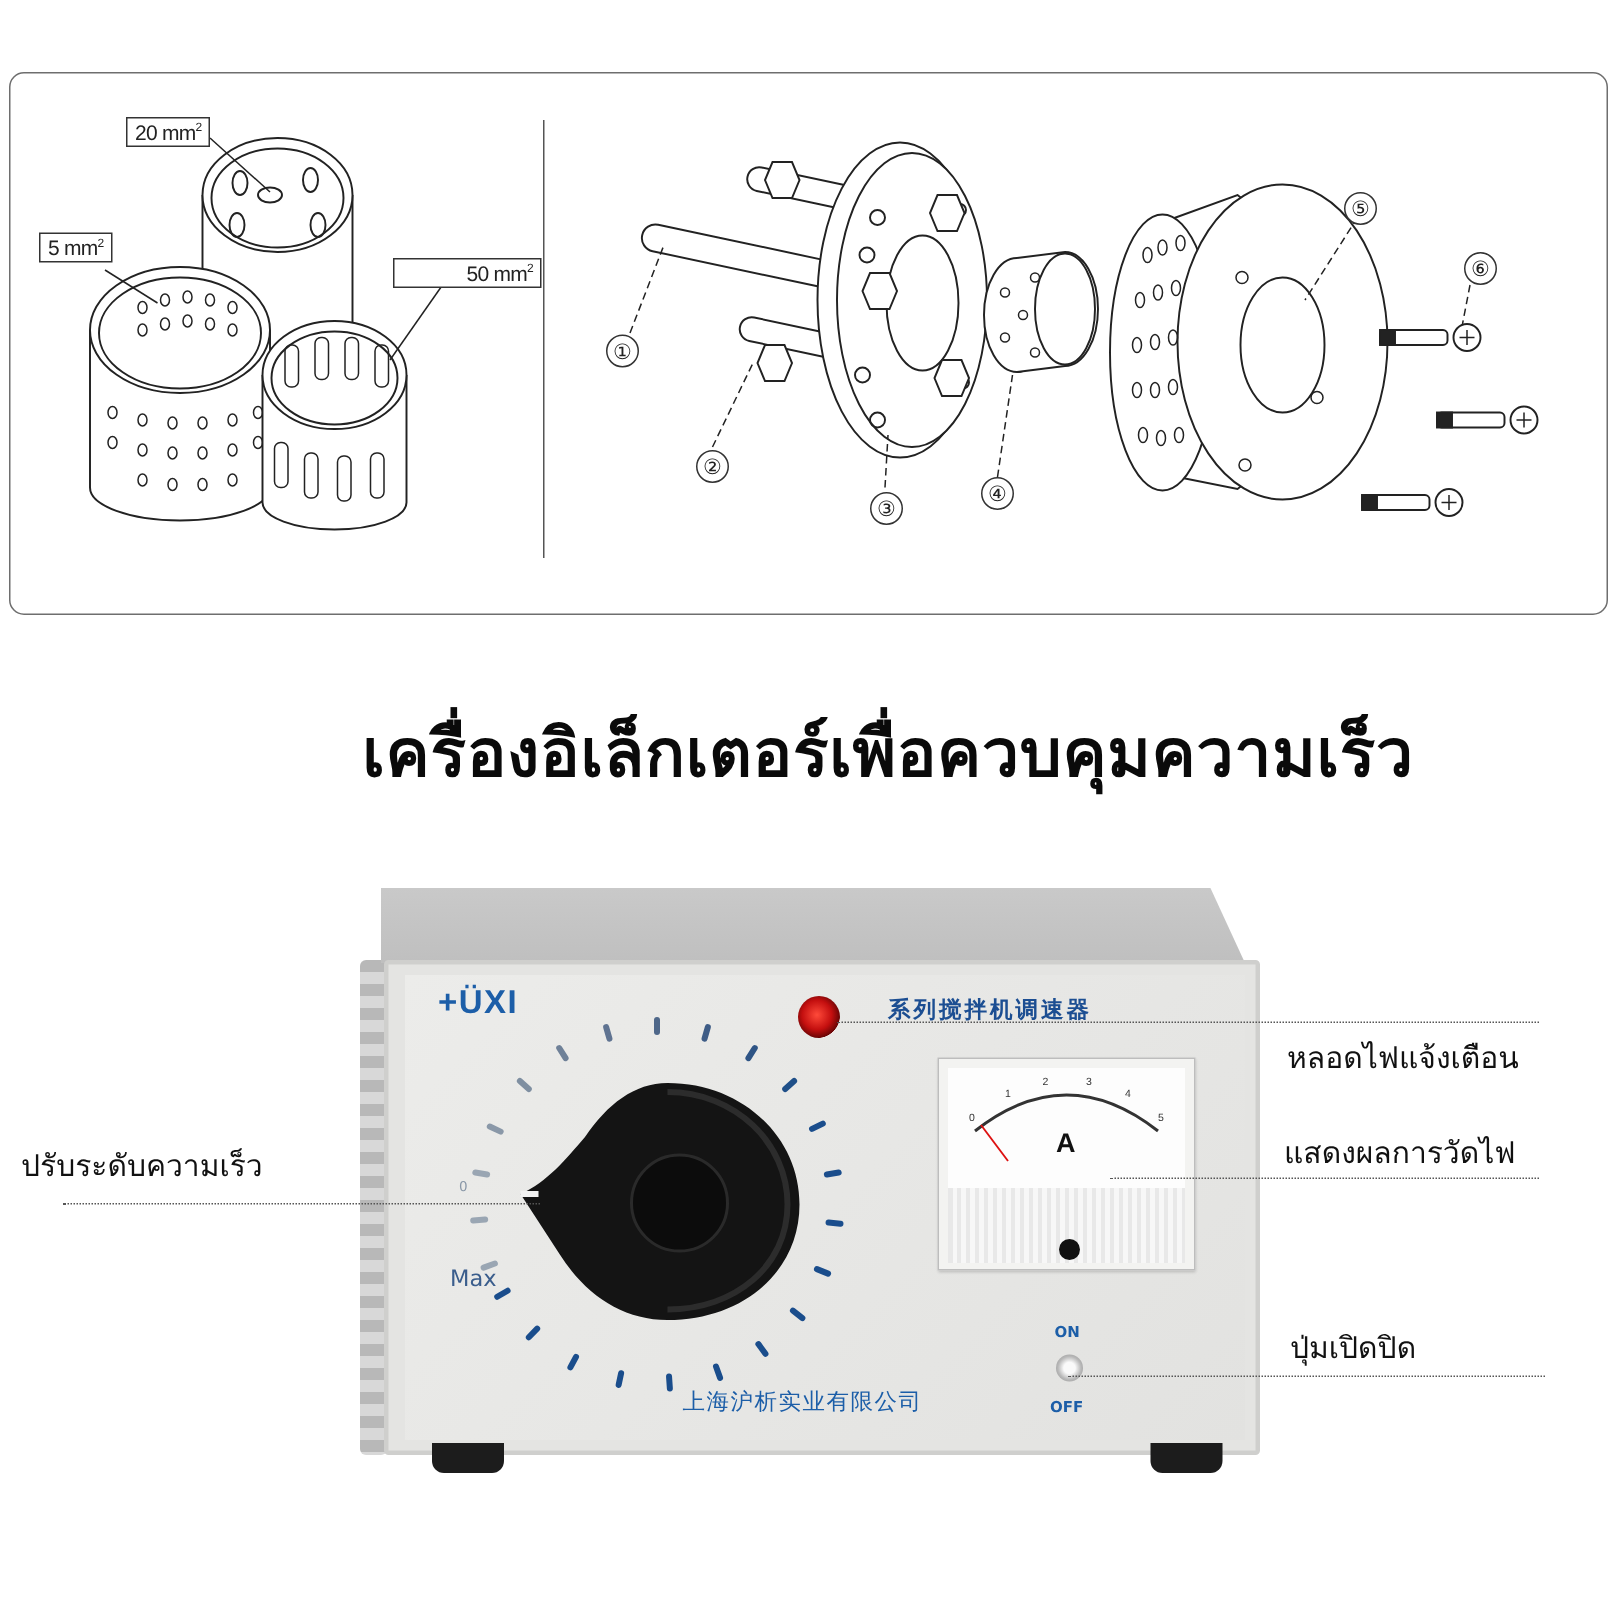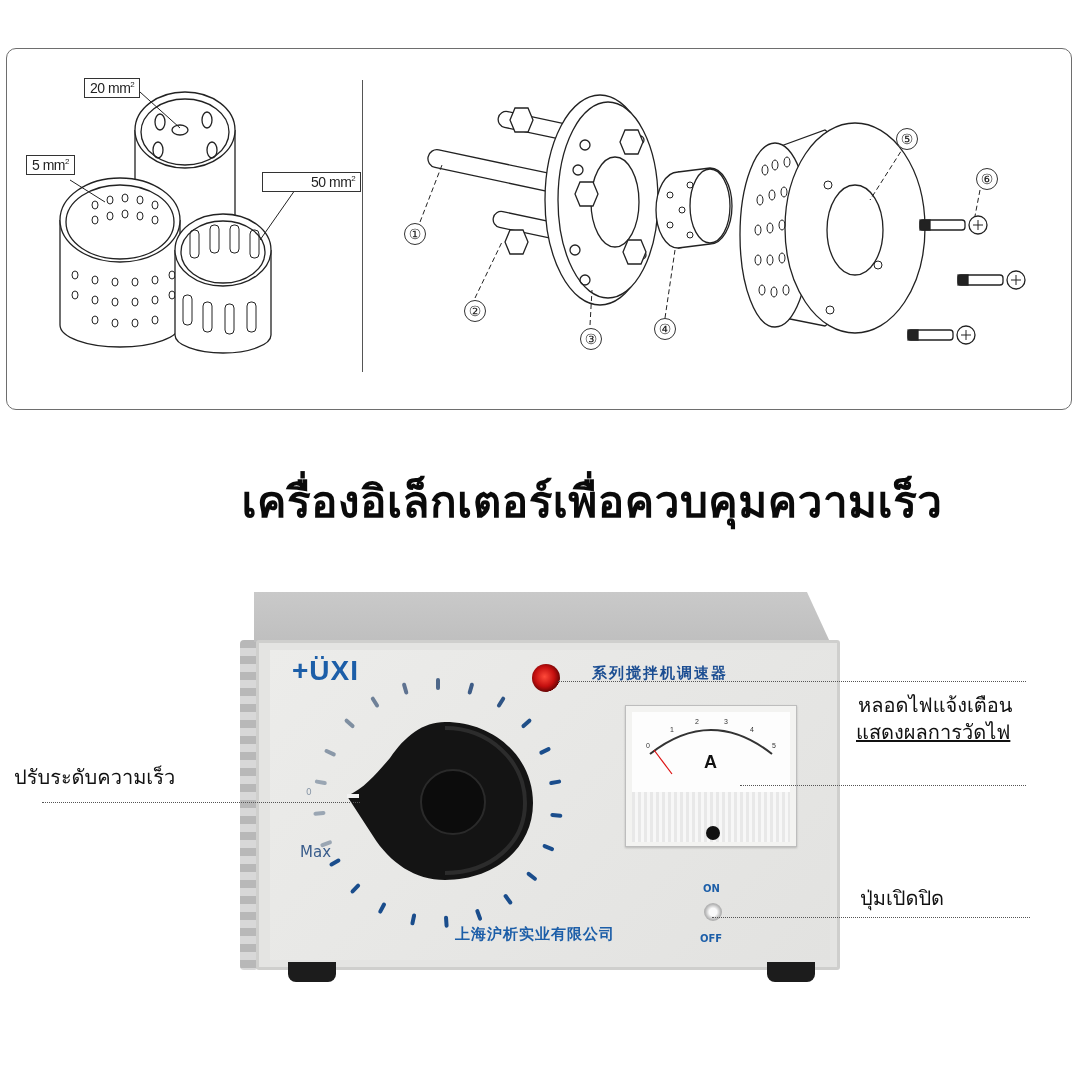--- a/index.html
+++ b/index.html
@@ -16,23 +16,23 @@
   
   #main-title { left:0; width:1064px; top:466px; text-align:center; font-size:44px; font-weight:bold; color:#0a0a0a; padding-left:120px; box-sizing:border-box; letter-spacing:0.5px; }
 
   
   #device-top { left:254px; top:592px; width:576px; height:50px; background:linear-gradient(#c9c9c9,#bfbfbf); clip-path:polygon(0 0, 96% 0, 100% 100%, 0 100%); }
   #device-front { left:256px; top:640px; width:584px; height:330px; background:#e4e4e2; border:3px solid #cfcfcd; box-sizing:border-box; border-radius:3px; }
   #device-inner { left:270px; top:650px; width:560px; height:310px; background:linear-gradient(135deg,#ececea,#e2e2e0); }
   #device-side { left:240px; top:640px; width:18px; height:330px; background:repeating-linear-gradient(#b8b8b8 0 8px,#d8d8d8 8px 16px); border-radius:4px; }
   .foot { position:absolute; top:962px; width:48px; height:20px; background:#1c1c1c; border-radius:0 0 8px 8px; }
 
-  #brand-logo { left:292px; top:655px; font-family:"Liberation Sans", sans-serif; font-size:28px; font-weight:bold; color:#1c5ea8; letter-spacing:1px; }
+  #brand-logo { left:292px; top:655px; font-family:"Liberation Sans", sans-serif; font-size:22px; font-weight:bold; color:#1c5ea8; letter-spacing:1px; }
   #series-label { left:592px; top:664px; font-size:15px; font-weight:bold; color:#1c4e92; letter-spacing:2px; }
-  #company-label { left:455px; top:925px; font-size:15px; font-weight:bold; color:#1c5ea8; letter-spacing:1px; }
+  #company-label { left:455px; top:925px; font-size:15px; font-weight:normal; color:#1c5ea8; letter-spacing:1px; }
 
   #indicator-lamp { left:532px; top:664px; width:28px; height:28px; border-radius:50%; background:radial-gradient(circle at 45% 45%, #ff4a3a 0%, #c40f0f 45%, #6a0505 70%, #f0e6e6 72%, #f0e6e6 100%); }
 
   #dial-area { left:312px; top:678px; width:250px; height:250px; }
   .tick { position:absolute; left:124px; top:0; width:4px; height:12px; border-radius:2px; transform-origin:2px 125px; }
   #knob { left:345px; top:718px; width:200px; height:165px; }
   #max-label { left:300px; top:843px; font-size:15px; color:#3a5d8c; }
   #min-label { left:306px; top:787px; font-size:9px; color:#8a98a8; }
 
   #ammeter { left:625px; top:705px; width:170px; height:140px; background:#f3f3f1; border:1px solid #bdbdbd; box-shadow:0 1px 2px rgba(0,0,0,0.2); }
@@ -288,17 +288,17 @@
 <div id="off-label" class="abs">OFF</div>
 
 <div id="company-label" class="abs">上海沪析实业有限公司</div>
 
 <div class="callout-label" style="left:858px;top:646px;margin-top:43px;">หลอดไฟแจ้งเตือน</div>
 <div class="callout-line" style="left:558px;top:681px;width:468px;"></div>
 
 <div class="callout-label" style="left:14px;top:761px;">ปรับระดับความเร็ว</div>
 <div class="callout-line" style="left:42px;top:802px;width:318px;"></div>
 
-<div class="callout-label" style="left:856px;top:716px;text-decoration:underline;">แสดงผลการวัดไฟ</div>
+<div class="callout-label" style="left:856px;top:752px;">แสดงผลการวัดไฟ</div>
 <div class="callout-line" style="left:740px;top:785px;width:286px;"></div>
 
 <div class="callout-label" style="left:860px;top:882px;">ปุ่มเปิดปิด</div>
 <div class="callout-line" style="left:712px;top:917px;width:318px;"></div>
 
 </body></html>

